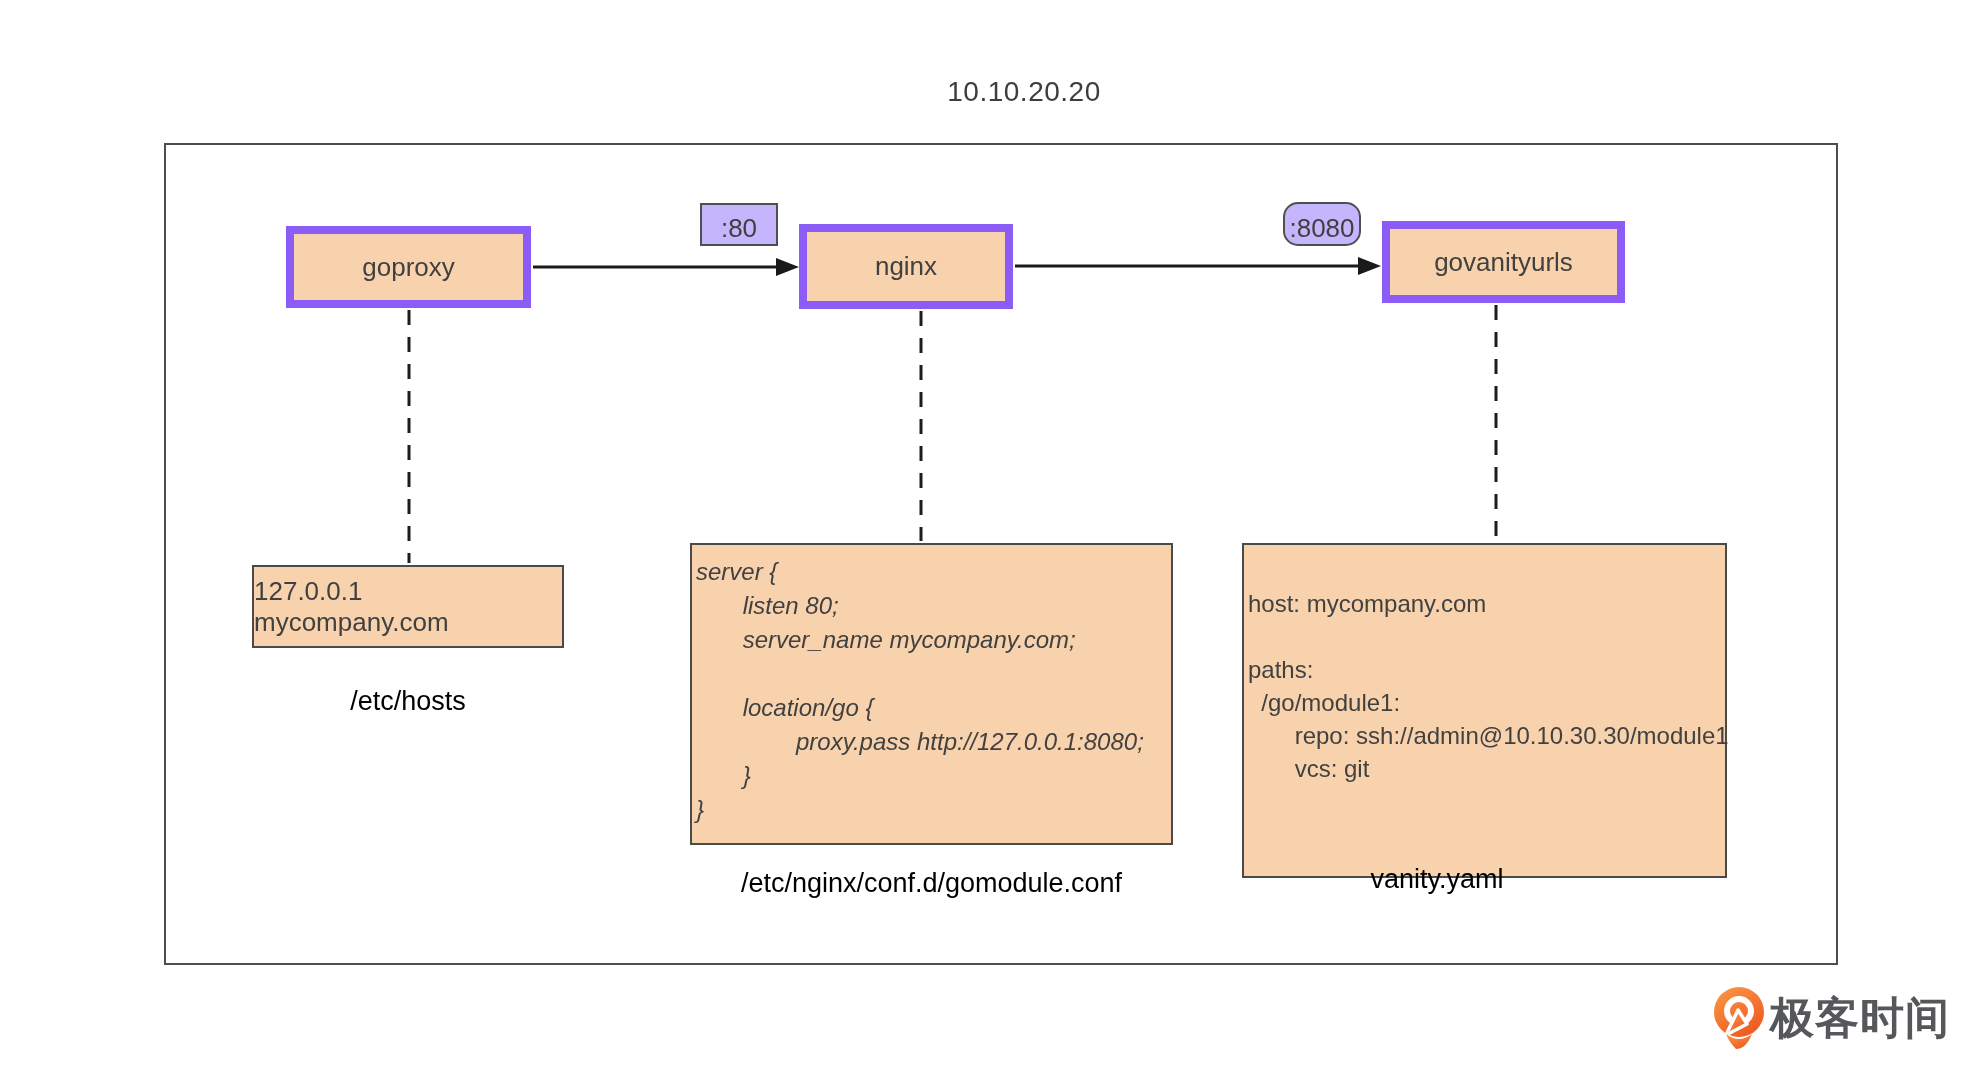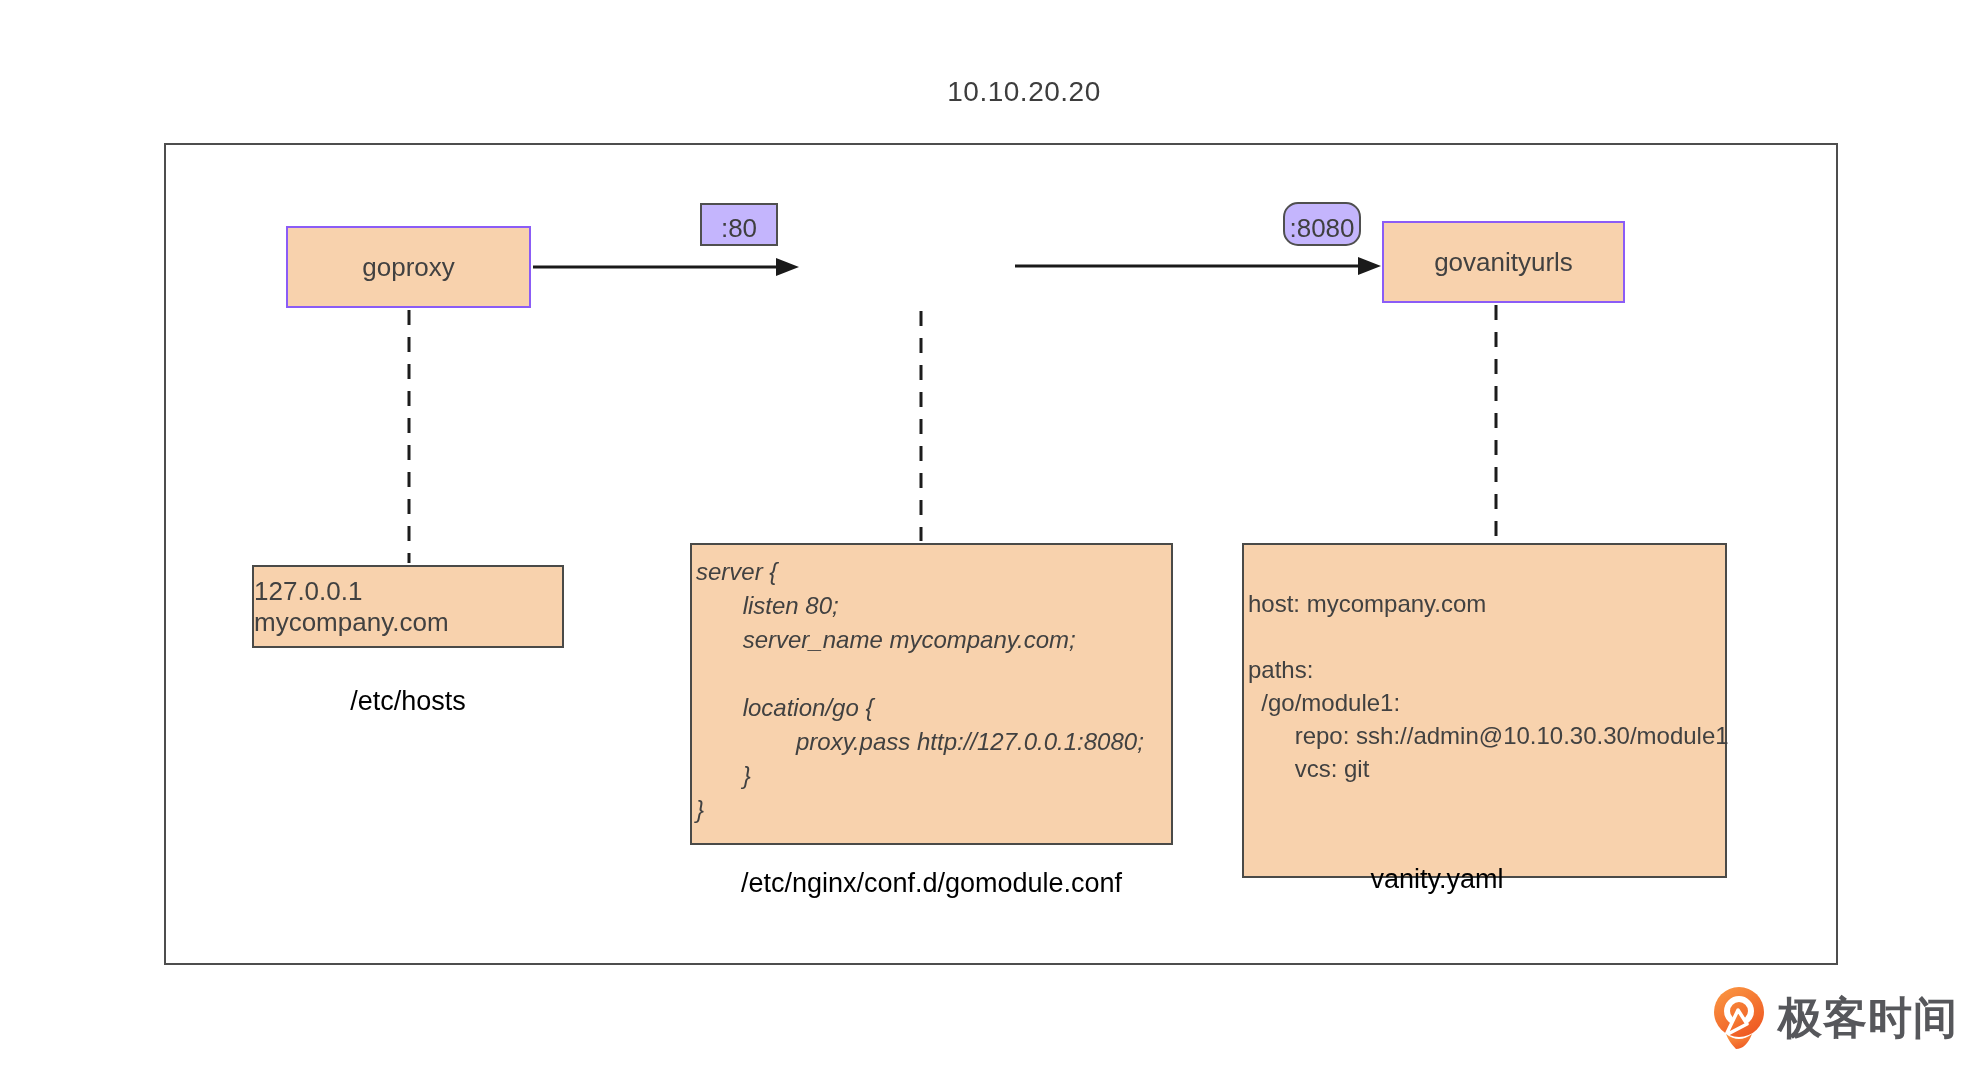--- a/index.html
+++ b/index.html
@@ -41,21 +41,21 @@
     left: 0;
     top: 0;
     width: 1980px;
     height: 1080px;
     pointer-events: none;
   }
   .node {
     position: absolute;
     box-sizing: border-box;
     background: #F8D2AD;
-    border: 2px solid #8b5cf6;
+    border: 8px solid #8b5cf6;
     color: #414141;
     font-size: 26px;
     display: flex;
     align-items: center;
     justify-content: center;
   }
   .node-goproxy   { left: 286px;  top: 226px; width: 245px; height: 82px; }
   .node-nginx     { left: 799px;  top: 224px; width: 214px; height: 85px; }
   .node-govanity  { left: 1382px; top: 221px; width: 243px; height: 82px; }
   .port-label {
@@ -102,21 +102,21 @@
   }
   .caption-hosts  { left: 252px;  top: 686px; width: 312px; }
   .caption-nginx  { left: 690px;  top: 868px; width: 483px; }
   .caption-vanity { left: 1242px; top: 864px; width: 390px; }
   .logo {
     position: absolute;
     left: 1712px;
     top: 986px;
     display: flex;
     align-items: flex-end;
-    gap: 12px;
+    gap: 4px;
   }
   .logo-icon { width: 54px; height: 64px; }
   .logo-text {
     font-size: 44px;
     font-weight: 600;
     color: #56575b;
     letter-spacing: 1px;
     line-height: 64px;
     white-space: nowrap;
   }
@@ -140,20 +140,23 @@
 
     <line x1="409" y1="310" x2="409" y2="563" stroke="#1c1c1c" stroke-width="3" stroke-dasharray="15 12"></line>
 
     <line x1="921" y1="311" x2="921" y2="541" stroke="#1c1c1c" stroke-width="3" stroke-dasharray="15 12"></line>
 
     <line x1="1496" y1="305" x2="1496" y2="541" stroke="#1c1c1c" stroke-width="3" stroke-dasharray="15 12"></line>
   </svg>
 
   <div class="node node-goproxy">
     <span>goproxy</span>
+  </div>
+  <div class="node node-nginx">
+    <span>nginx</span>
   </div>
   <div class="node node-govanity">
     <span>govanityurls</span>
   </div>
 
   <div class="port-label port-80">
     <span>:80</span>
   </div>
   <div class="port-label port-8080">
     <span>:8080</span>

